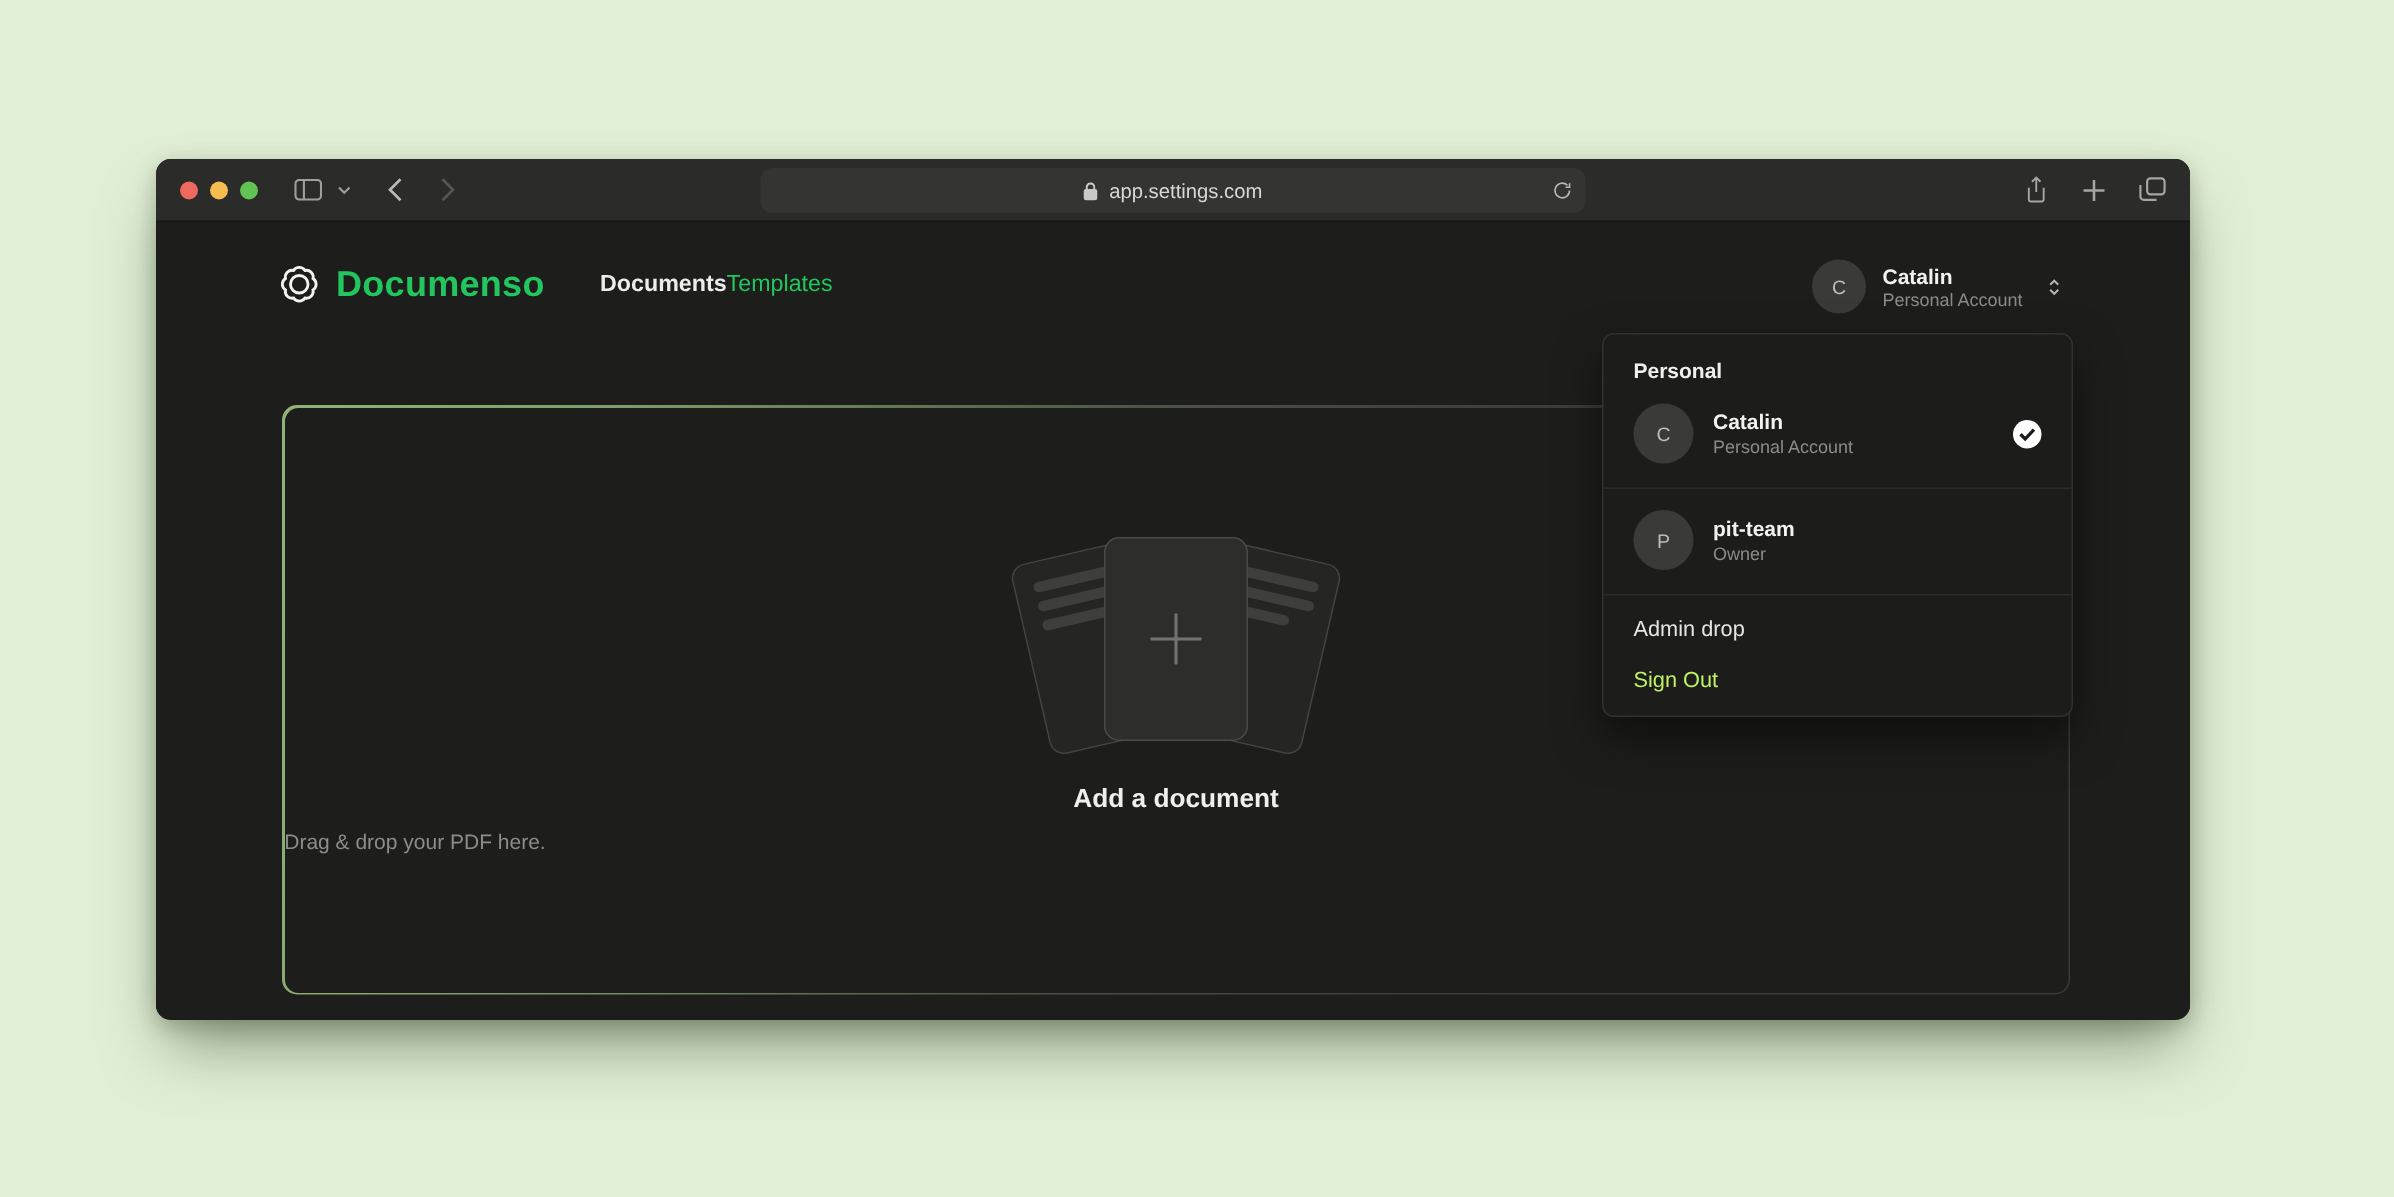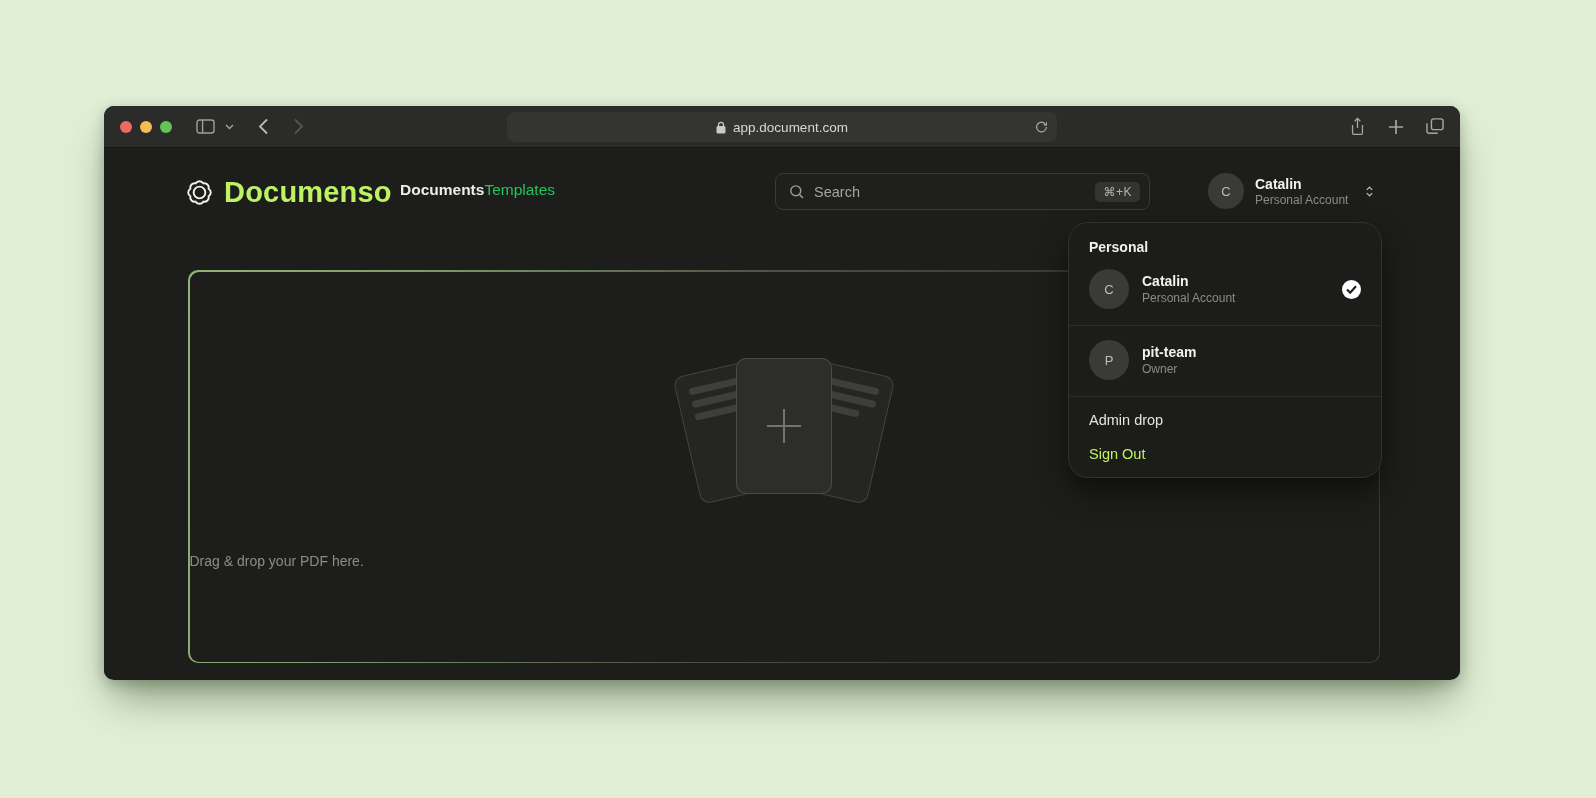--- a/index.html
+++ b/index.html
@@ -30,22 +30,22 @@
     position:absolute; left:50%; transform:translateX(-50%); top:6px;
     width:550px; height:30px; background:#343433; border-radius:8px;
     display:flex; align-items:center; justify-content:center; gap:7px;
     color:#d8d8d5; font-size:13.5px;
   }
   .urlbar .reload { position:absolute; right:9px; color:#b7b7b3; display:flex; }
   .tb-right-icons { margin-left:auto; display:flex; align-items:center; gap:22px; color:#a6a6a2; }
   
   .content { position:relative; height:531px; background:#1d1d1b; }
   .brand {
-    position:absolute; left:82px; top:28px; display:flex; align-items:center; gap:11px;
-    color:#bef264; font-size:29px; font-weight:700; letter-spacing:.2px;
+    position:absolute; left:82px; top:28px; display:flex; align-items:flex-start; gap:11px;
+    color:#22c55e; font-size:24px; font-weight:700; letter-spacing:.2px;
   }
   .brand .logo { color:#f2f2ef; display:flex; }
   .nav { position:absolute; left:296px; top:33px; display:flex; font-size:15.5px; }
   .nav-item { cursor:default; }
   .nav-item.active { color:#ececea; font-weight:700; }
   .nav-item.muted { color:#22c55e; font-weight:500; }
   .search {
     position:absolute; left:671px; top:25px; width:375px; height:37px;
     border:1px solid #3a3a37; background:#1f1f1d; border-radius:8px;
     display:flex; align-items:center; padding:0 9px 0 12px; gap:9px;
@@ -92,21 +92,21 @@
   .bar { height:7px; border-radius:3.5px; background:#3e3e3b; margin-bottom:6px; }
   .bar.b1 { width:66px; } .bar.b2 { width:66px; } .bar.b3 { width:52px; }
   .plus-glyph { color:#74746f; display:flex; }
   .dz-title { position:absolute; top:250px; width:100%; text-align:center;
               color:#efefec; font-size:17.5px; font-weight:700; }
   .dz-sub   { position:absolute; top:281px; width:100%; text-align:left;
               color:#8c8c88; font-size:14px; }
   
   .menu {
     position:absolute; left:964px; top:74px; width:314px; z-index:5;
-    background:#1c1c1a; border:1px solid #31312e; border-radius:20px;
+    background:#1c1c1a; border:1px solid #31312e; border-radius:8px;
     box-shadow:0 14px 30px rgba(0,0,0,.5); padding:8px 0 6px 0;
   }
   .menu-section { padding:8px 20px 6px 20px; color:#f0f0ed; font-size:14px; font-weight:700;
                   display:flex; align-items:center; }
   .menu-section .sec-icons { margin-left:auto; display:flex; gap:17px; color:#c9c9c5; }
   .menu-account { display:flex; align-items:center; gap:13px; padding:8px 20px 12px 20px; }
   .menu-account .avatar { width:40px; height:40px; }
   .ma-lines { display:flex; flex-direction:column; gap:2px; flex:1; }
   .ma-name { color:#f2f2ef; font-size:14px; font-weight:700; }
   .ma-sub  { color:#8b8b87; font-size:12px; }
@@ -152,21 +152,21 @@
         </svg>
       </span>
     </div>
     <div class="urlbar">
       <span class="tb-icon" style="color:#c9c9c5">
         <svg width="10" height="13" viewBox="0 0 10 13" fill="currentColor">
           <rect x="0.5" y="5" width="9" height="7.5" rx="1.5"></rect>
           <path d="M2.5 6V3.8a2.5 2.5 0 0 1 5 0V6" fill="none" stroke="currentColor" stroke-width="1.3"></path>
         </svg>
       </span>
-      <span>app.document.com</span>
+      <span>app.settings.com</span>
       <span class="reload">
         <svg width="13" height="14" viewBox="0 0 24 24" fill="none" stroke="currentColor" stroke-width="2">
           <path d="M21 12a9 9 0 1 1-2.64-6.36"></path>
             <polyline points="21 3 21 8 16 8"></polyline>
         </svg>
       </span>
     </div>
     <div class="tb-right-icons">
       <span class="tb-icon">
         <svg width="17" height="19" viewBox="0 0 24 26" fill="none" stroke="currentColor" stroke-width="1.8">
@@ -200,30 +200,20 @@
         </svg>
       </span>
       <span>Documenso</span>
     </div>
 
     <div class="nav">
       <span class="nav-item active">Documents</span>
       <span class="nav-item muted">Templates</span>
     </div>
 
-    <div class="search">
-      <span class="mag">
-        <svg width="17" height="17" viewBox="0 0 24 24" fill="none" stroke="currentColor" stroke-width="2">
-          <circle cx="11" cy="11" r="7"></circle>
-            <line x1="21" y1="21" x2="16.2" y2="16.2"></line>
-        </svg>
-      </span>
-      <span class="ph">Search</span>
-      <kbd>⌘+K</kbd>
-    </div>
 
     <div class="account">
       <span class="avatar">C</span>
       <span class="acct-lines">
         <span class="acct-name">Catalin</span>
         <span class="acct-sub">Personal Account</span>
       </span>
       <span class="acct-chevrons">
         <svg width="13" height="15" viewBox="0 0 24 24" fill="none" stroke="currentColor" stroke-width="2.4">
           <path d="m7 15 5 5 5-5"></path>
@@ -247,20 +237,21 @@
           </div>
           <div class="card center">
             <span class="plus-glyph">
               <svg width="46" height="46" viewBox="0 0 46 46" fill="none" stroke="currentColor" stroke-width="2">
                 <line x1="23" y1="6" x2="23" y2="40"></line>
                   <line x1="6" y1="23" x2="40" y2="23"></line>
               </svg>
             </span>
           </div>
         </div>
+        <div class="dz-title">Add a document</div>
         <div class="dz-sub">Drag &amp; drop your PDF here.</div>
       </div>
     </div>
 
     <div class="menu">
       <div class="menu-section">
         <span>Personal</span>
       </div>
       <div class="menu-account">
         <span class="avatar">C</span>

